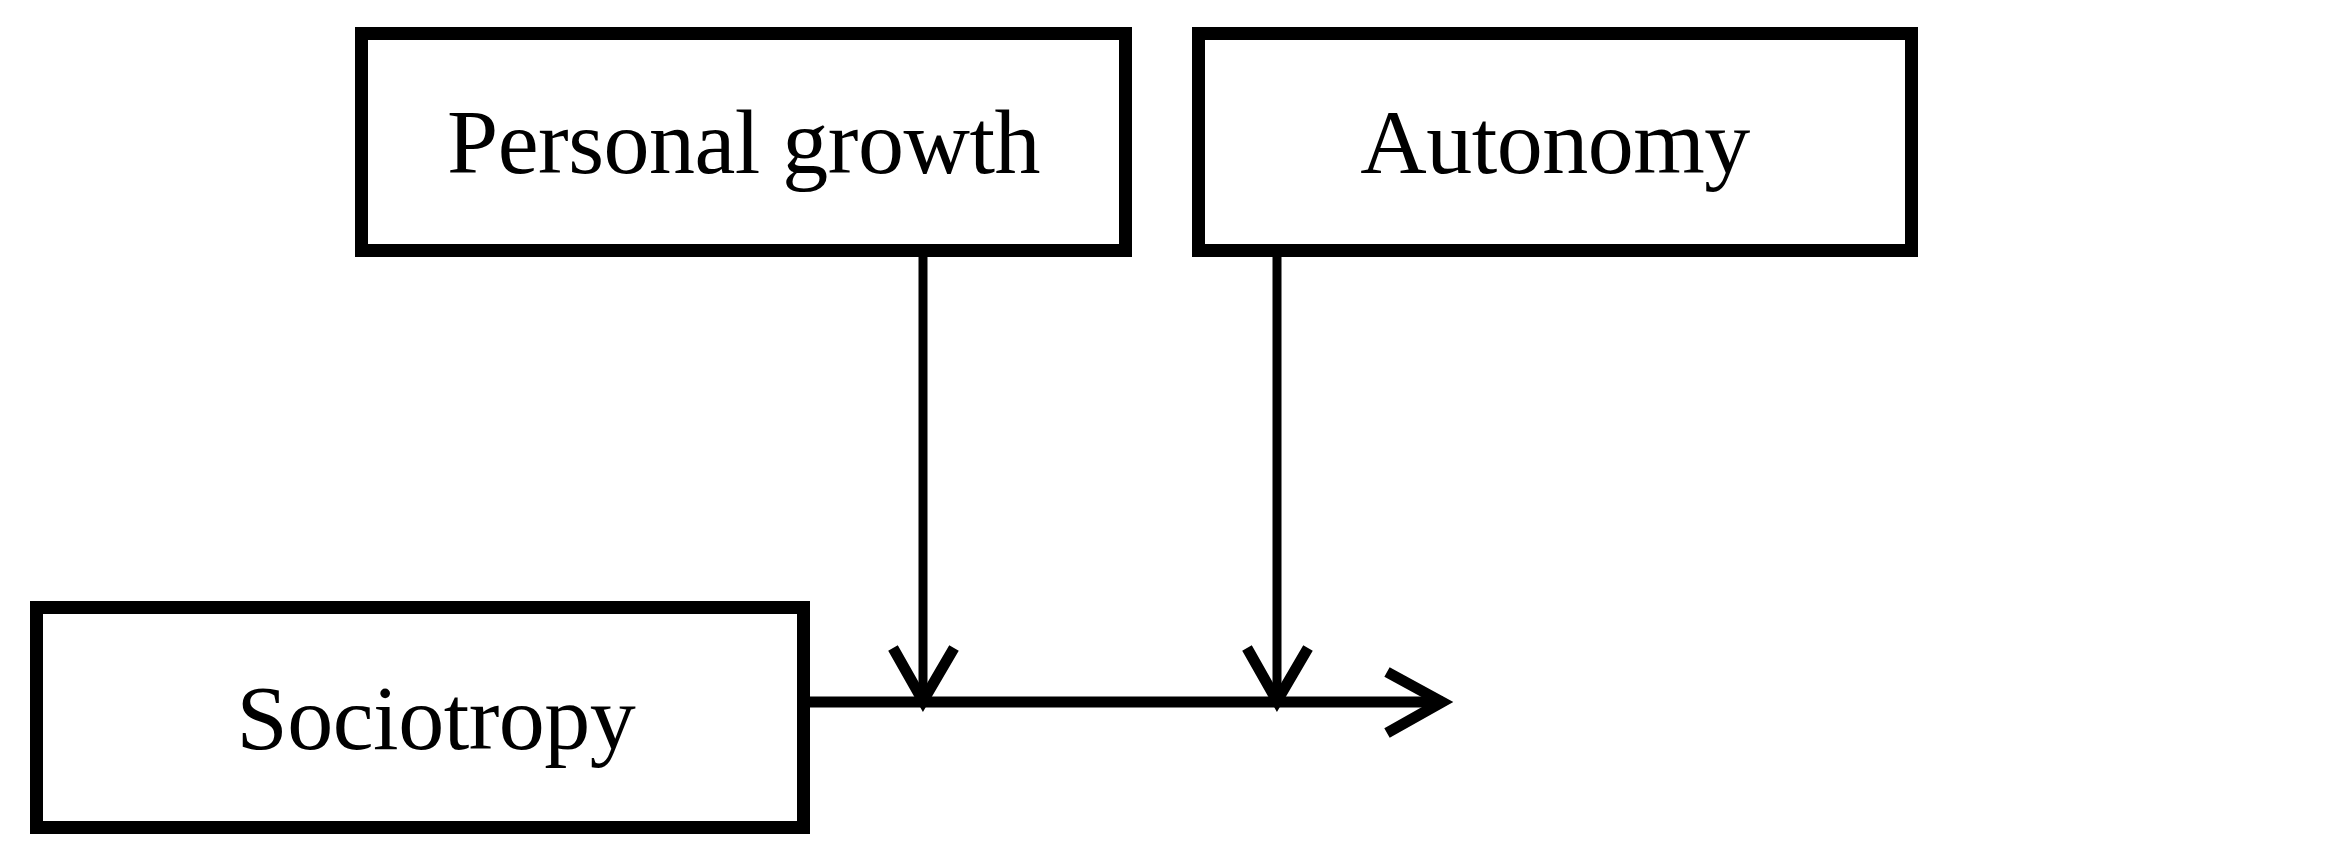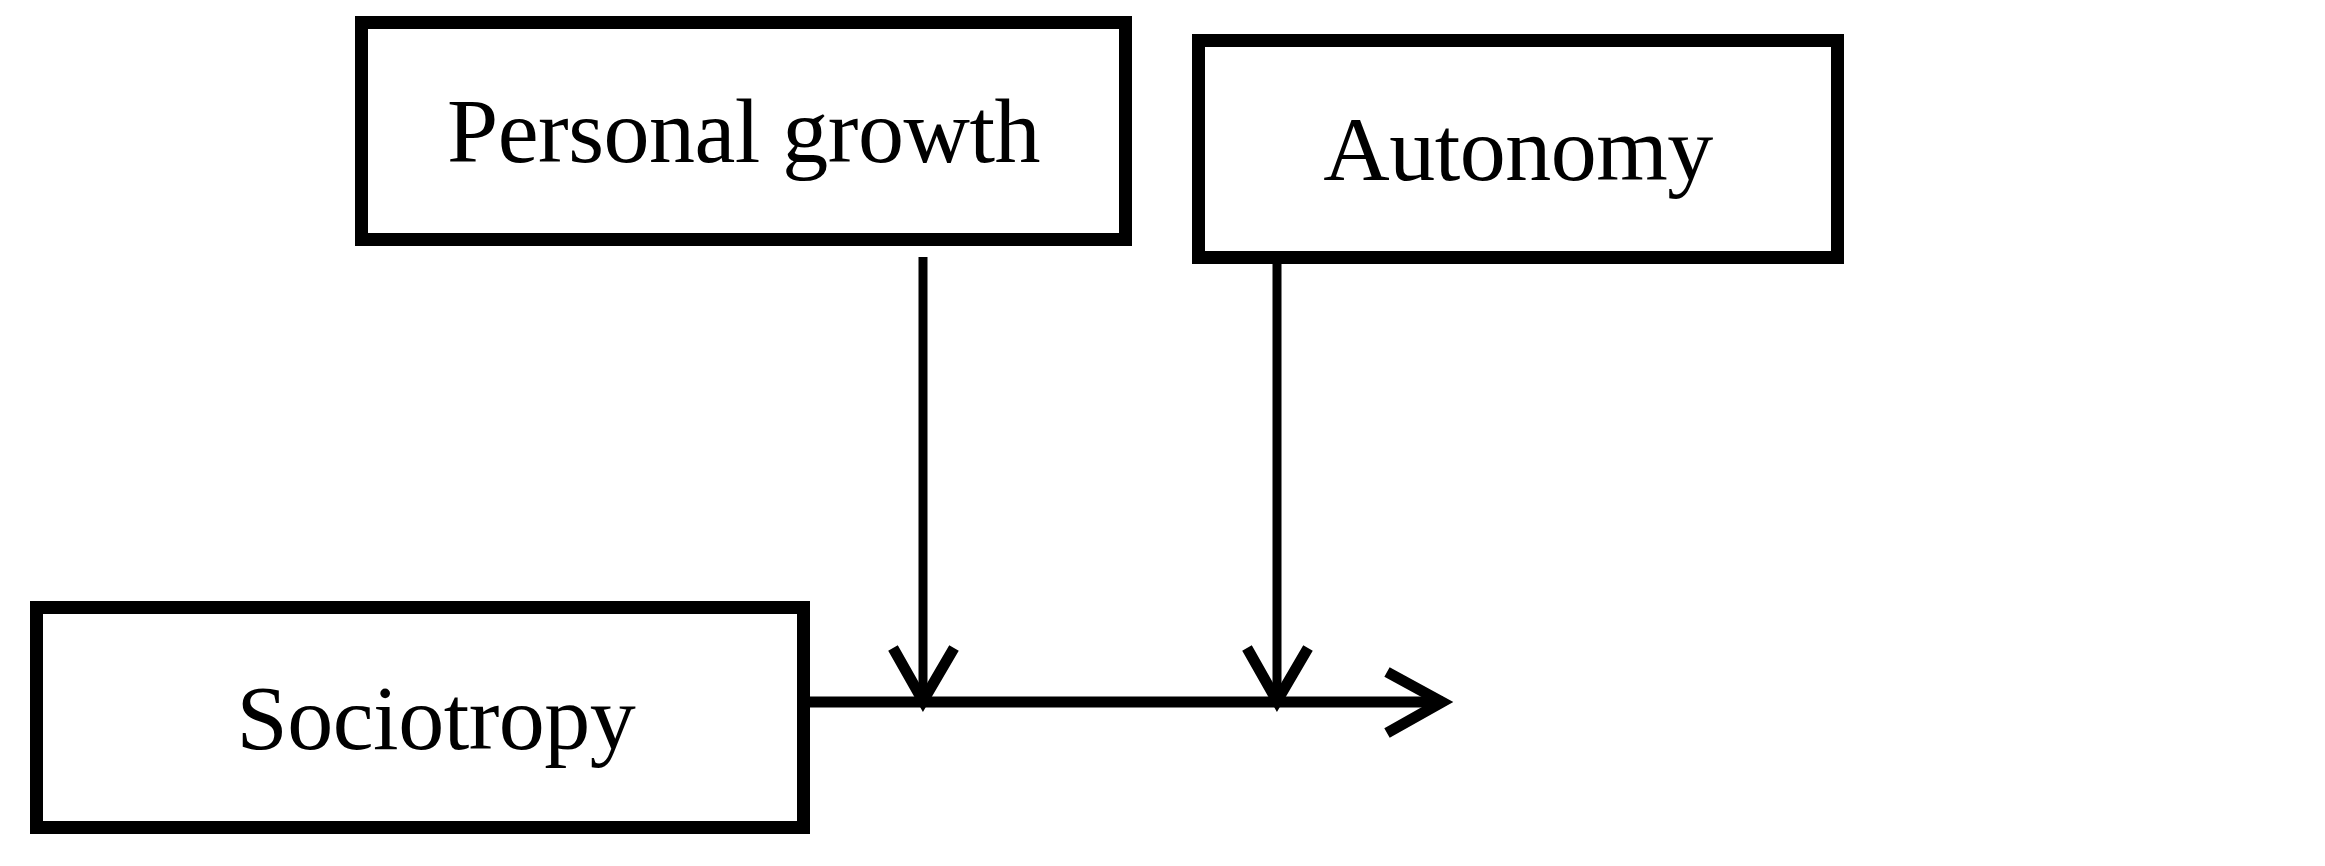--- a/index.html
+++ b/index.html
@@ -30,24 +30,24 @@
   .node-label {
     font-family: "Liberation Serif", "DejaVu Serif", serif;
     font-size: 92px;
     line-height: 1;
     color: #000000;
     white-space: nowrap;
     letter-spacing: -0.5px;
   }
   
   #node-personal-growth {
-    left: 355px;  top: 16px;  width: 777px;  height: 230px;
+    left: 355px;  top: 27px;  width: 777px;  height: 230px;
   }
   #node-autonomy {
-    left: 1192px; top: 34px;  width: 652px;  height: 230px; justify-content: center;
+    left: 1192px; top: 27px;  width: 726px;  height: 230px; justify-content: center;
   }
   #node-sociotropy {
     left: 30px;   top: 601px; width: 780px;  height: 233px; padding-left: 32px;
   }
   #node-type-of-loneliness {
     left: 1443px; top: 601px; width: 855px;  height: 233px;
   }
   #edge-layer {
     position: absolute;
     left: 0;

